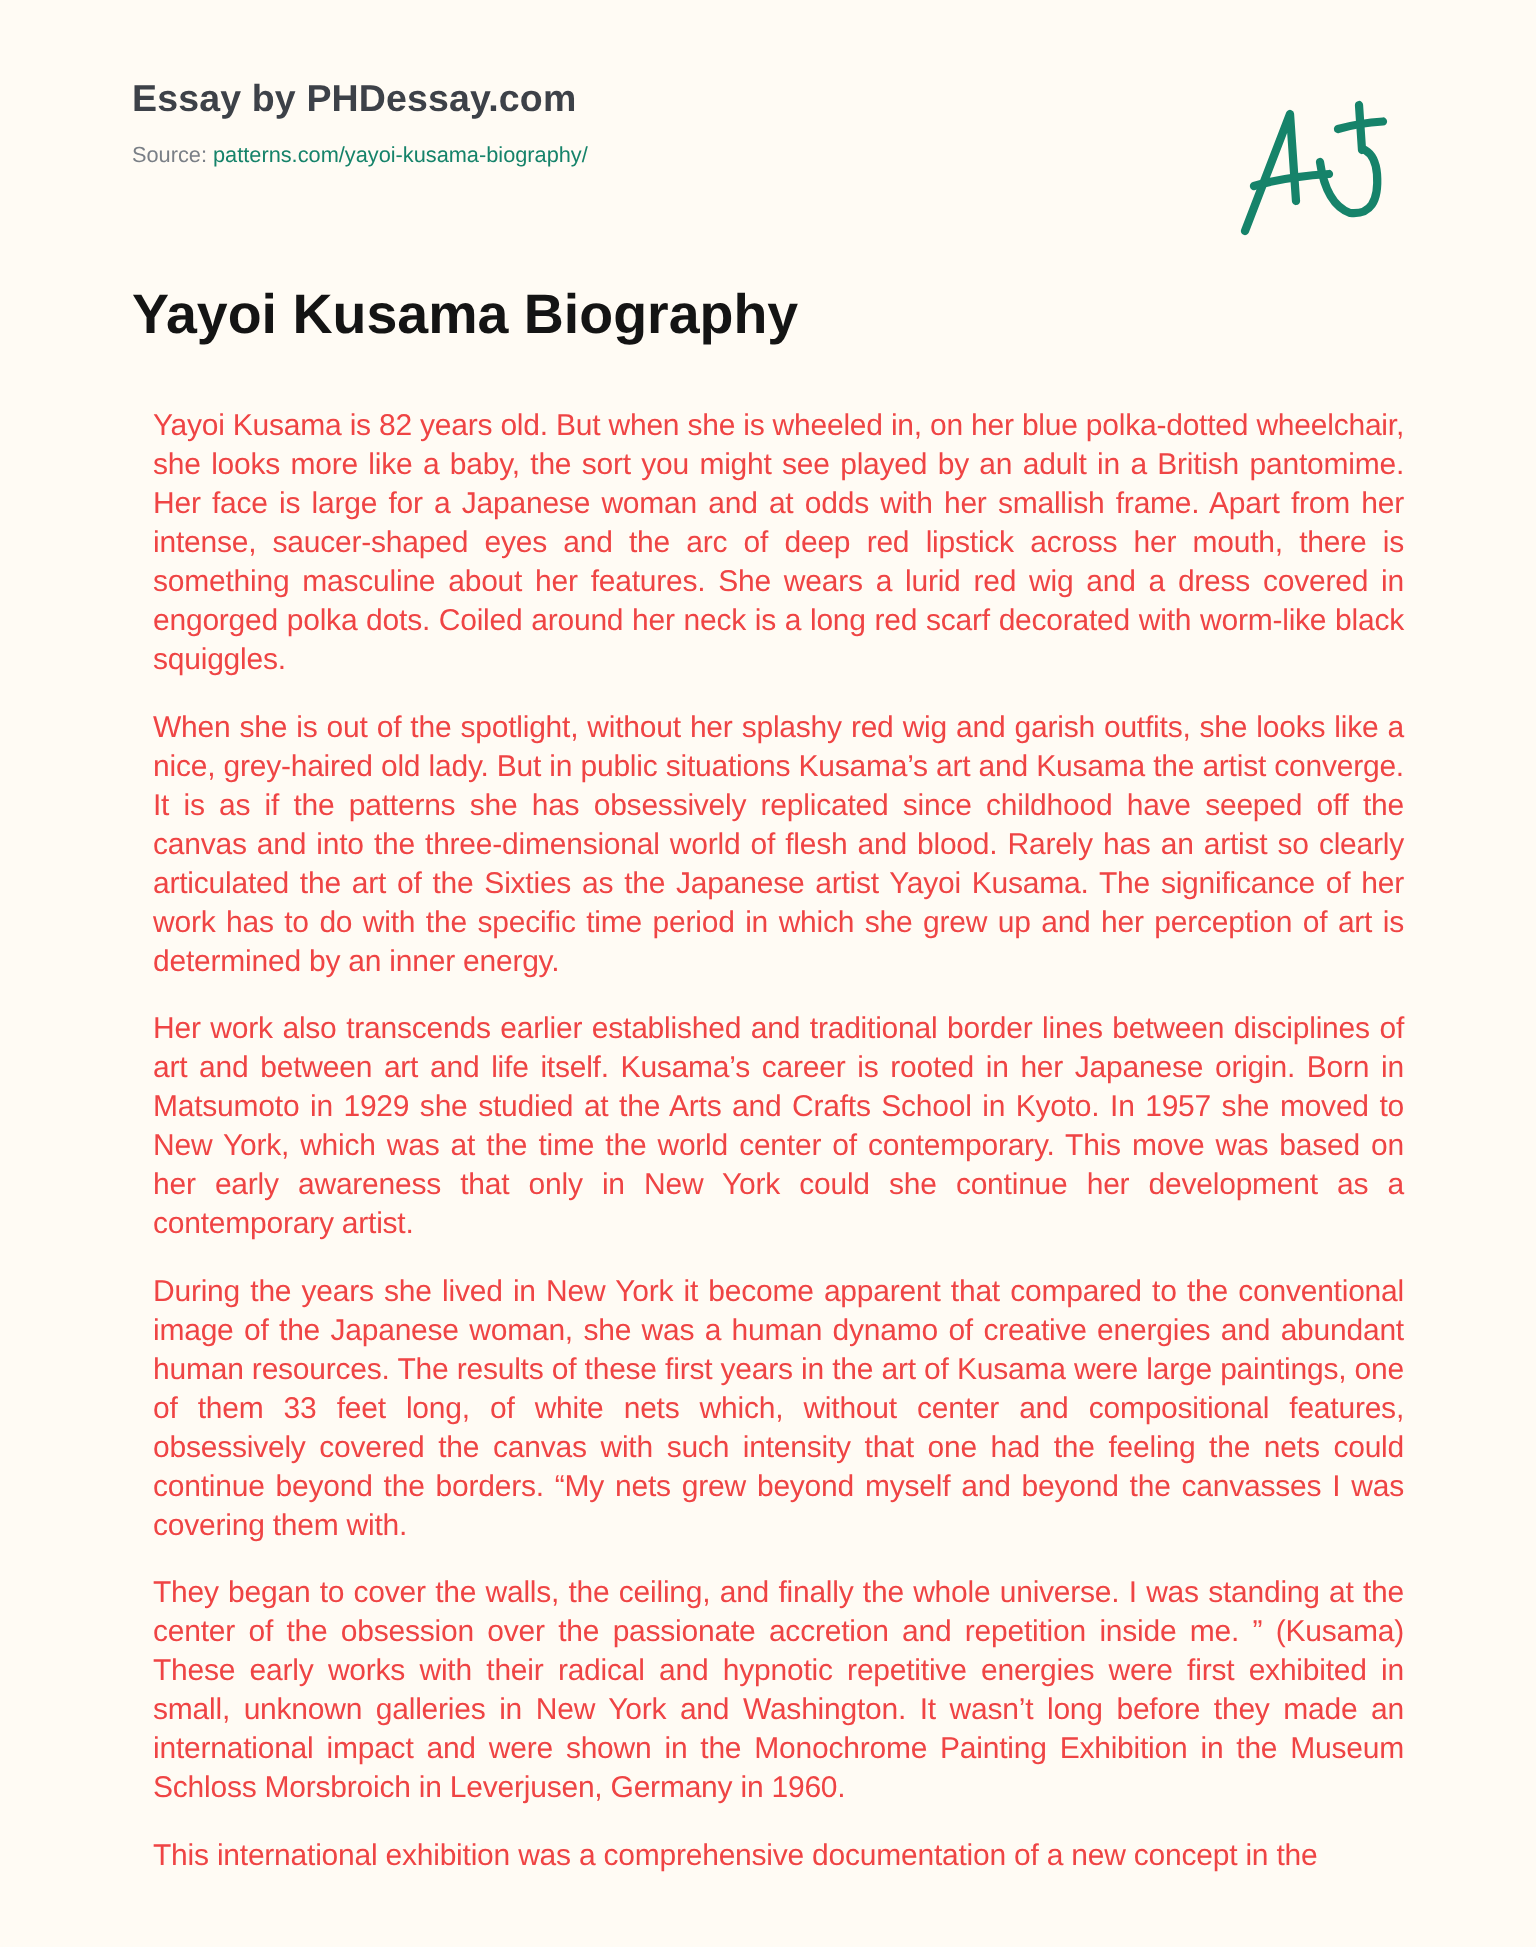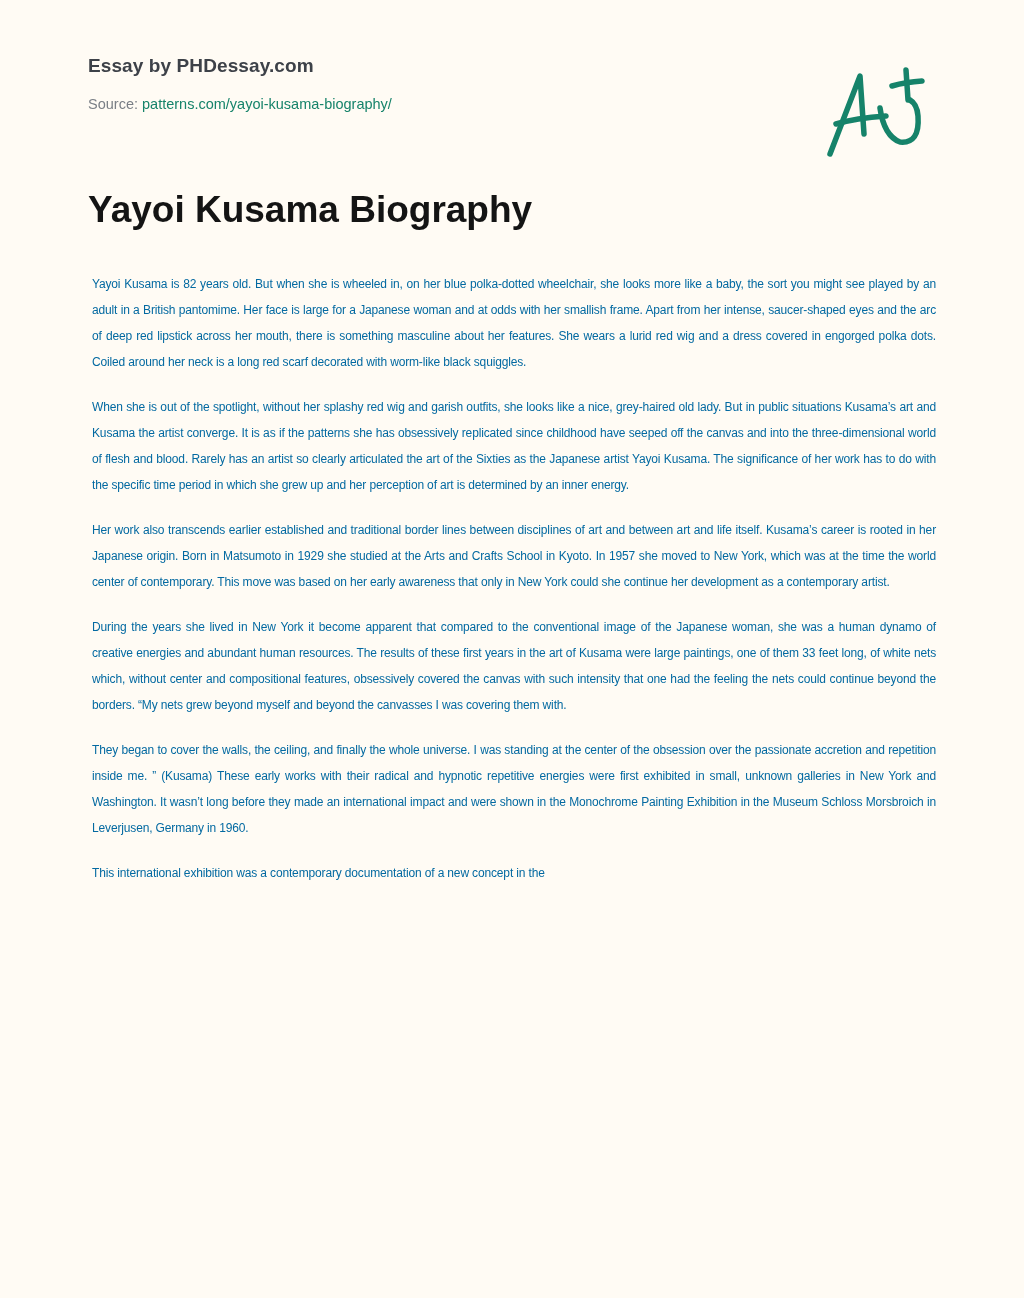--- a/index.html
+++ b/index.html
@@ -15,21 +15,21 @@
       color: #1a1a1a;
       position: relative;
     }
     .header {
       position: absolute;
       left: 88px;
       top: 50px;
       width: 850px;
     }
     .brand {
-      font-size: 19px;
+      font-size: 25px;
       font-weight: bold;
       color: #3d4148;
       line-height: 32px;
       letter-spacing: 0.1px;
     }
     .source {
       margin-top: 12px;
       font-size: 14.5px;
       line-height: 20px;
     }
@@ -57,25 +57,25 @@
       color: #141414;
       line-height: 40px;
     }
     .content {
       position: absolute;
       left: 88px;
       top: 271px;
       width: 848px;
     }
     .content p {
-      margin: 0 0 19px 4px;
-      font-size: 12px;
+      margin: 0 0 19px 14px;
+      font-size: 20px;
       line-height: 26px;
       text-align: justify;
-      color: #0369a1;
+      color: #ef4444;
       letter-spacing: -0.15px;
     }
   </style>
 </head>
 <body>
 
 <div class="header">
   <div class="brand">Essay by PHDessay.com</div>
   <div class="source">
     <span class="label">Source:</span>
@@ -96,14 +96,14 @@
 </div>
 
 <h1 class="title">Yayoi Kusama Biography</h1>
 
 <div class="content">
   <p>Yayoi Kusama is 82 years old. But when she is wheeled in, on her blue polka-dotted wheelchair, she looks more like a baby, the sort you might see played by an adult in a British pantomime. Her face is large for a Japanese woman and at odds with her smallish frame. Apart from her intense, saucer-shaped eyes and the arc of deep red lipstick across her mouth, there is something masculine about her features. She wears a lurid red wig and a dress covered in engorged polka dots. Coiled around her neck is a long red scarf decorated with worm-like black squiggles.</p>
   <p>When she is out of the spotlight, without her splashy red wig and garish outfits, she looks like a nice, grey-haired old lady. But in public situations Kusama’s art and Kusama the artist converge. It is as if the patterns she has obsessively replicated since childhood have seeped off the canvas and into the three-dimensional world of flesh and blood. Rarely has an artist so clearly articulated the art of the Sixties as the Japanese artist Yayoi Kusama. The significance of her work has to do with the specific time period in which she grew up and her perception of art is determined by an inner energy.</p>
   <p>Her work also transcends earlier established and traditional border lines between disciplines of art and between art and life itself. Kusama’s career is rooted in her Japanese origin. Born in Matsumoto in 1929 she studied at the Arts and Crafts School in Kyoto. In 1957 she moved to New York, which was at the time the world center of contemporary. This move was based on her early awareness that only in New York could she continue her development as a contemporary artist.</p>
   <p>During the years she lived in New York it become apparent that compared to the conventional image of the Japanese woman, she was a human dynamo of creative energies and abundant human resources. The results of these first years in the art of Kusama were large paintings, one of them 33 feet long, of white nets which, without center and compositional features, obsessively covered the canvas with such intensity that one had the feeling the nets could continue beyond the borders. “My nets grew beyond myself and beyond the canvasses I was covering them with.</p>
   <p>They began to cover the walls, the ceiling, and finally the whole universe. I was standing at the center of the obsession over the passionate accretion and repetition inside me. ” (Kusama) These early works with their radical and hypnotic repetitive energies were first exhibited in small, unknown galleries in New York and Washington. It wasn’t long before they made an international impact and were shown in the Monochrome Painting Exhibition in the Museum Schloss Morsbroich in Leverjusen, Germany in 1960.</p>
-  <p>This international exhibition was a contemporary documentation of a new concept in the</p>
+  <p>This international exhibition was a comprehensive documentation of a new concept in the</p>
 </div>
 
 </body></html>

